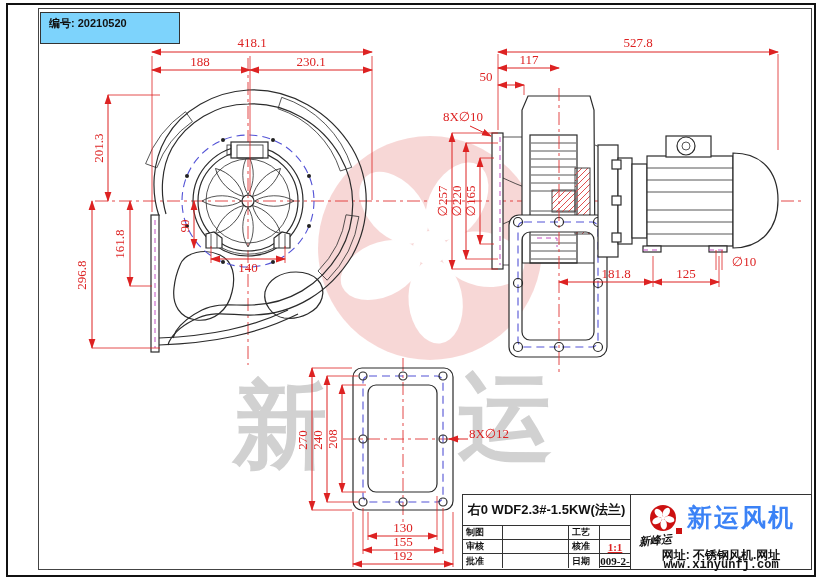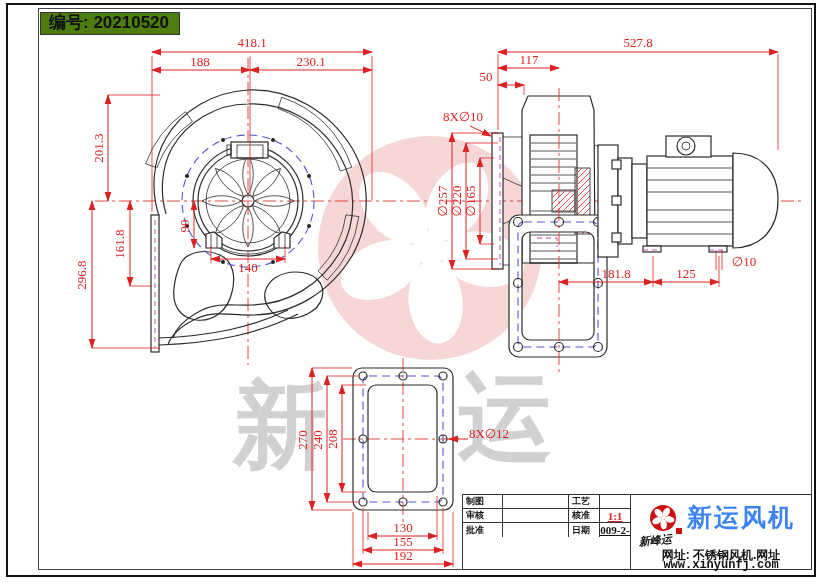--- a/index.html
+++ b/index.html
@@ -2,22 +2,22 @@
 <html><head>
 <meta charset="utf-8">
 <style>
   html,body{margin:0;padding:0;background:#fff;}
   #stage{position:relative;width:824px;height:582px;background:#fff;overflow:hidden;
          font-family:"Liberation Sans",sans-serif;}
   #outer-border{position:absolute;left:6px;top:3px;width:810px;height:574px;
                 border:2px solid #111;box-sizing:border-box;}
   #inner-frame{position:absolute;left:38px;top:8px;width:774px;height:562px;
                border:1.5px solid #444;box-sizing:border-box;}
-  #docno{position:absolute;left:40px;top:12px;width:140px;height:23px;border:1.5px solid #333;
-         box-sizing:border-box;background:#4d7c0f;font-size:17px;font-weight:bold;color:#111;
+  #docno{position:absolute;left:40px;top:12px;width:140px;height:32px;border:1.5px solid #333;
+         box-sizing:border-box;background:#7dd3fc;font-size:11px;font-weight:bold;color:#111;
          line-height:20px;padding-left:8px;}
   svg{position:absolute;left:0;top:0;}
   .ln{stroke:#2b2b2b;stroke-width:1.2;fill:none;}
   .lnt{stroke:#2b2b2b;stroke-width:0.8;fill:none;}
   .lnf{stroke:#2b2b2b;stroke-width:1.2;fill:#fff;}
   .dim{stroke:#dd2222;stroke-width:1;fill:none;}
   .ext{stroke:#dd2222;stroke-width:0.8;fill:none;}
   .dimt{fill:#dd2222;font-family:"Liberation Serif",serif;font-size:13px;text-anchor:middle;}
   .cl{stroke:#e03434;stroke-width:0.9;stroke-dasharray:13 4 3 4;fill:none;}
   .bd{stroke:#5353d6;stroke-width:1.1;stroke-dasharray:8 5;fill:none;}
@@ -330,20 +330,21 @@
       <text class="dimt" x="403" y="560">192</text>
     </g>
   </svg>
 
   <div id="docno">
     <span>编号: 20210520</span>
   </div>
 
   <div class="tb">
     <div class="tb-left">
+      <div class="tb-title">右0 WDF2.3#-1.5KW(法兰)</div>
       <div class="tb-row">
         <div class="tb-cell c1">制图</div>
         <div class="tb-cell c2"></div>
         <div class="tb-cell c3">工艺</div>
         <div class="tb-cell c4"></div>
       </div>
       <div class="tb-row">
         <div class="tb-cell c1">审核</div>
         <div class="tb-cell c2"></div>
         <div class="tb-cell c3">核准</div>

